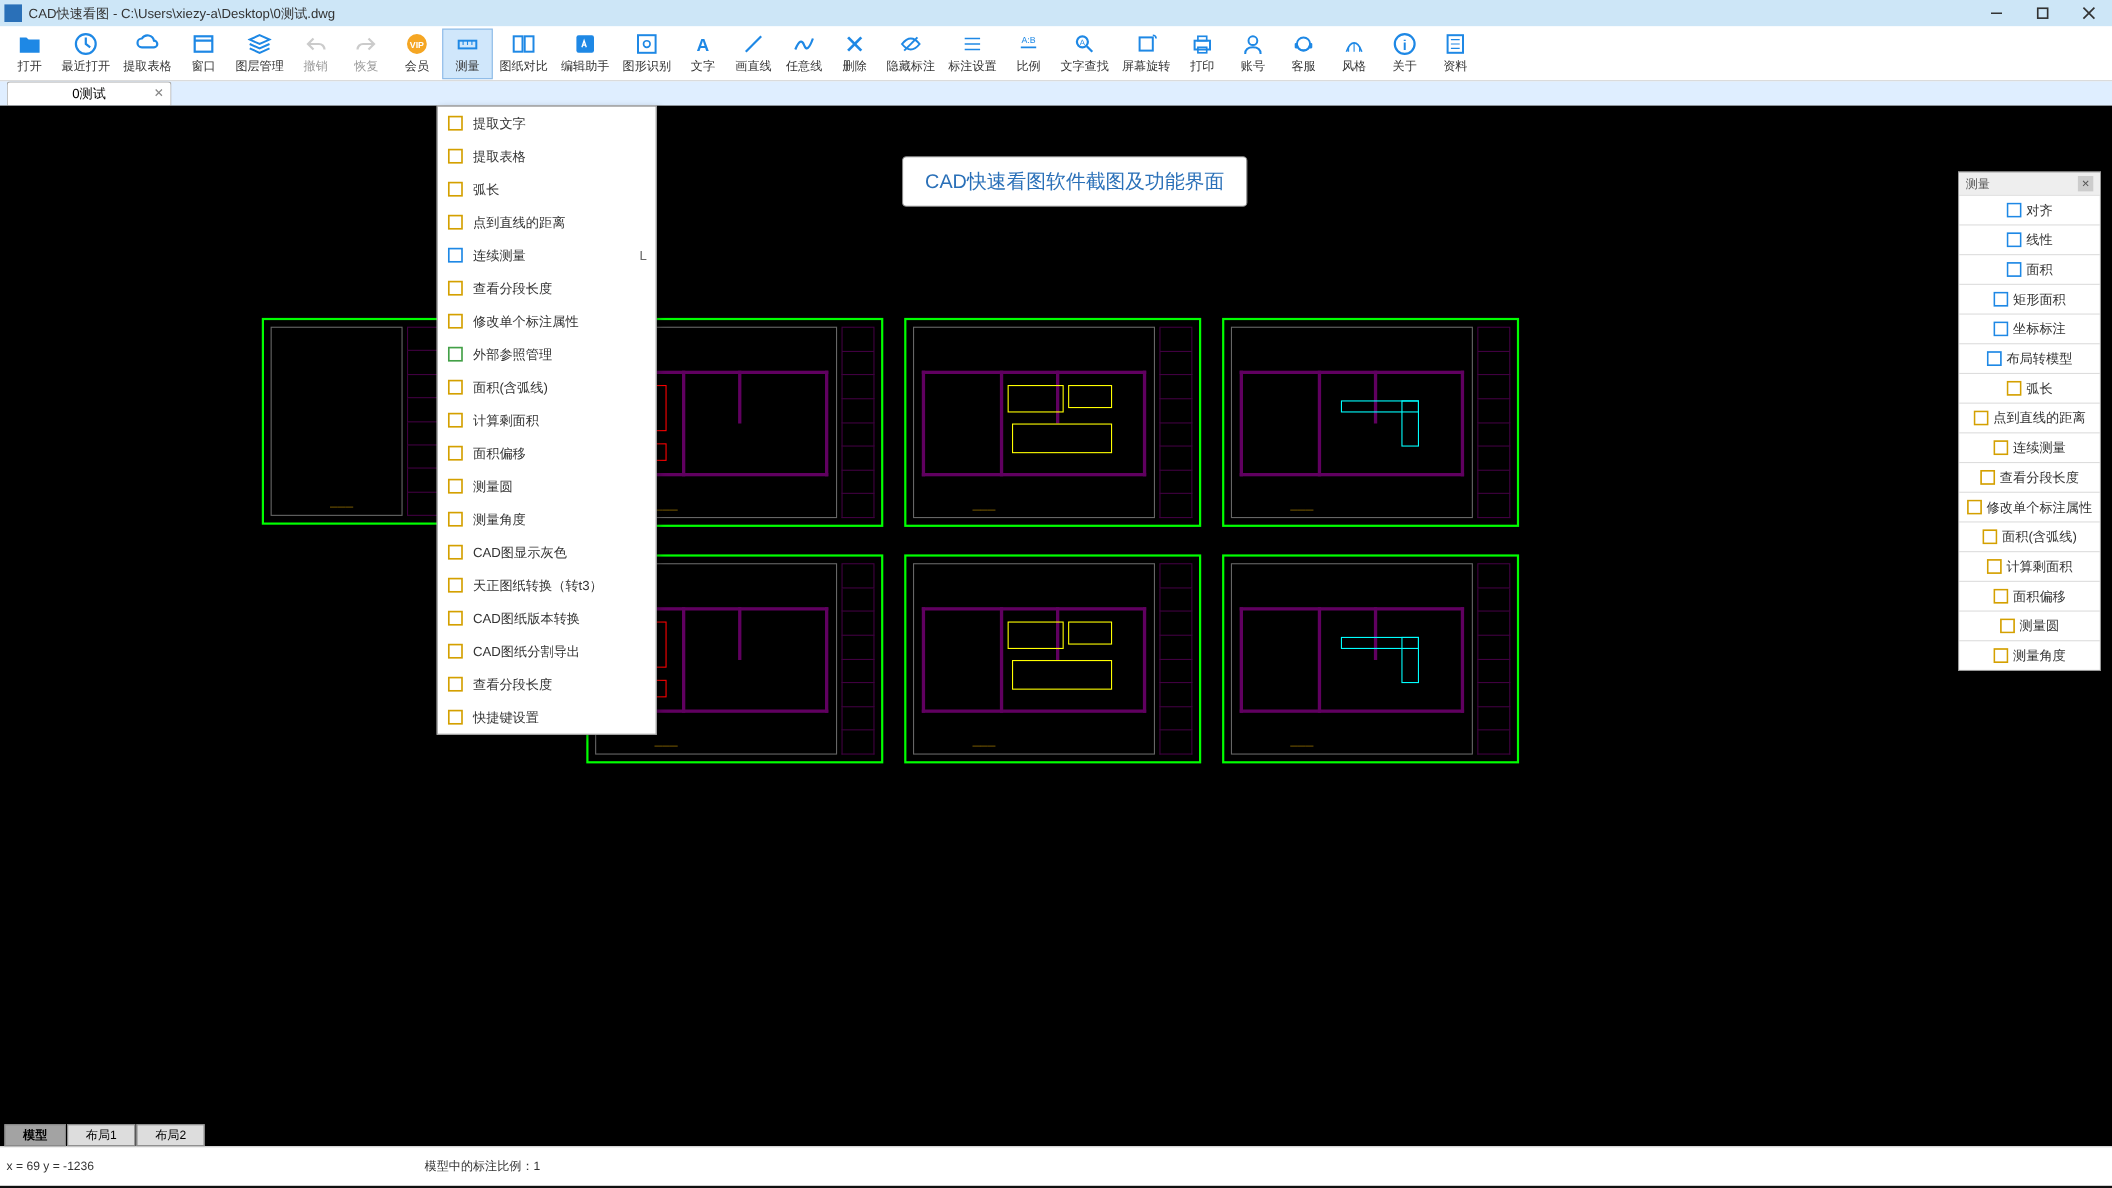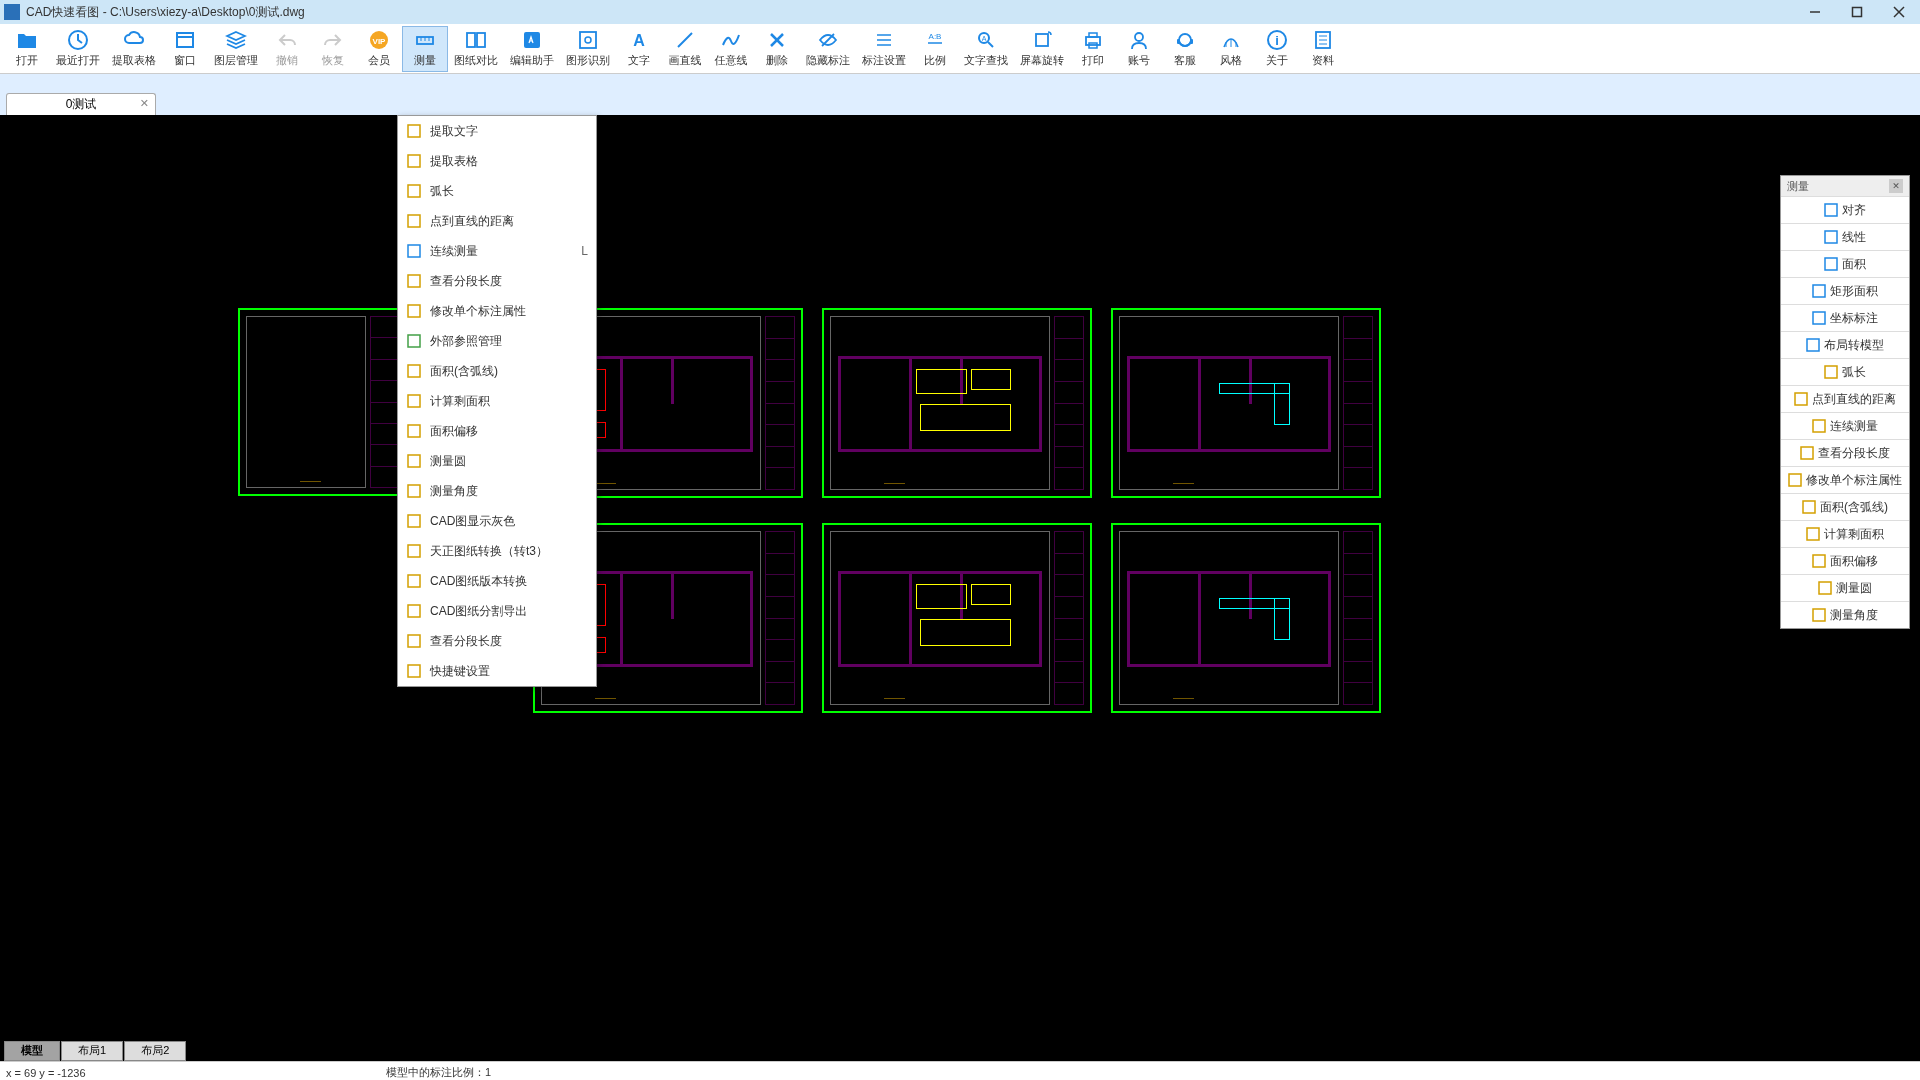--- a/index.html
+++ b/index.html
@@ -9,21 +9,21 @@
 .titlebar .title-text{flex:1;}
 .titlebar .win-btns{display:flex;gap:24px;padding-right:8px;}
 .titlebar .win-btn{width:18px;height:18px;display:flex;align-items:center;justify-content:center;cursor:pointer;}
 .titlebar .win-btn svg{width:12px;height:12px;}
 .toolbar{height:50px;background:#fff;border-bottom:1px solid #ccc;display:flex;align-items:center;padding:2px 4px;}
 .tool-btn{display:flex;flex-direction:column;align-items:center;justify-content:center;width:46px;height:46px;cursor:pointer;font-size:11px;color:#333;}
 .tool-btn.wide{width:56px;}
 .tool-btn .icon{width:22px;height:22px;margin-bottom:2px;}
 .tool-btn.active{background:#d0e7fb;border:1px solid #8ab9e6;}
 .tool-btn.disabled{opacity:0.5;}
-.tabbar{height:41px;background:#dfeeff;display:flex;align-items:flex-end;padding-left:6px;}
+.tabbar{height:22px;background:#dfeeff;display:flex;align-items:flex-end;padding-left:6px;}
 .doc-tab{height:22px;min-width:150px;background:#fff;border:1px solid #aaa;border-bottom:none;display:flex;align-items:center;justify-content:center;font-size:12px;position:relative;border-radius:3px 3px 0 0;}
 .doc-tab .close{position:absolute;right:6px;top:3px;color:#888;cursor:pointer;font-size:11px;}
 .canvas-area{position:relative;background:#000;height:924px;width:1920px;}
 .watermark{position:absolute;left:820px;top:46px;background:#fff;border:1px solid #888;border-radius:4px;padding:10px 20px;color:#2a70b8;font-size:18px;}
 .dropdown{position:absolute;left:397px;top:0;width:200px;background:#fff;border:1px solid #999;box-shadow:2px 2px 6px rgba(0,0,0,0.3);z-index:100;}
 .dropdown-item{height:23px;display:flex;align-items:center;font-size:12px;color:#333;padding:15px 8px;cursor:pointer;}
 .dropdown-item .dd-icon{width:16px;height:16px;margin-right:8px;display:inline-block;}
 .dropdown-item .dd-hotkey{margin-left:auto;color:#666;}
 .side-panel{position:absolute;right:10px;top:60px;width:130px;background:#fff;border:1px solid #999;z-index:50;}
 .side-header{height:20px;background:#eee;display:flex;align-items:center;padding:0 6px;font-size:11px;color:#555;}
@@ -32,21 +32,21 @@
 .side-item .si-icon{width:14px;height:14px;}
 .sheet{position:absolute;border:2px solid #0f0;}
 .sheet-inner{position:absolute;inset:6px 40px 6px 6px;border:1px solid #666;}
 .sheet-side{position:absolute;top:6px;right:6px;bottom:6px;width:30px;display:flex;flex-direction:column;}
 .sheet-side div{flex:1;border:1px solid #400040;border-top:none;}
 .sheet-side div:first-child{border-top:1px solid #400040;}
 .signature{position:absolute;bottom:10px;left:60px;font-size:7px;color:#d4a000;}
 .layout-tabs{height:22px;background:#000;display:flex;align-items:flex-end;padding-left:4px;}
 .layout-tab{height:20px;padding:1px 16px;background:#ddd;border:1px solid #888;font-size:11px;margin-right:1px;cursor:pointer;}
 .layout-tab.active{background:#a3a3a3;font-weight:bold;}
-.statusbar{height:22px;background:#fff;border-top:1px solid #ccc;display:flex;align-items:center;font-size:11px;color:#333;padding:0 6px;}
+.statusbar{height:36px;background:#fff;border-top:1px solid #ccc;display:flex;align-items:center;font-size:11px;color:#333;padding:0 6px;}
 .statusbar .coord{width:380px;}
 .taskbar{height:40px;background:#101010;display:flex;align-items:center;padding:0 4px;}
 .task-btn{width:48px;height:36px;display:flex;align-items:center;justify-content:center;cursor:pointer;}
 .task-btn.active{background:#2a5a8a;}
 .taskbar-right{margin-left:auto;display:flex;align-items:center;gap:16px;color:#fff;font-size:12px;padding-right:12px;}
 .plan{position:absolute;inset:18px 48px 30px 14px;}
 .plan .wall{position:absolute;background:#600060;}
 .plan .obj{position:absolute;border:1px solid #ff0;}
 .plan .obj.r{border-color:#f00;}
 .plan .obj.c{border-color:#0ff;}
@@ -390,20 +390,21 @@
           </svg></span>
         <span>查看分段长度</span>
       </div>
       <div class="dropdown-item">
         <span class="dd-icon"><svg width="16" height="16" viewBox="0 0 16 16">
             <rect x="2" y="2" width="12" height="12" fill="none" stroke="#d4a000" stroke-width="1.5"></rect>
           </svg></span>
         <span>快捷键设置</span>
       </div>
     </div>
+  <div class="watermark">CAD快速看图软件截图及功能界面</div>
   <div class="side-panel">
     <div class="side-header">
       <span>测量</span>
       <span class="close-btn">✕</span>
     </div>
     <div id="side-items">
         <div class="side-item">
           <svg class="si-icon" viewBox="0 0 14 14">
             <rect x="1" y="1" width="12" height="12" fill="none" stroke="#1e88e5" stroke-width="1.5"></rect>
           </svg>

